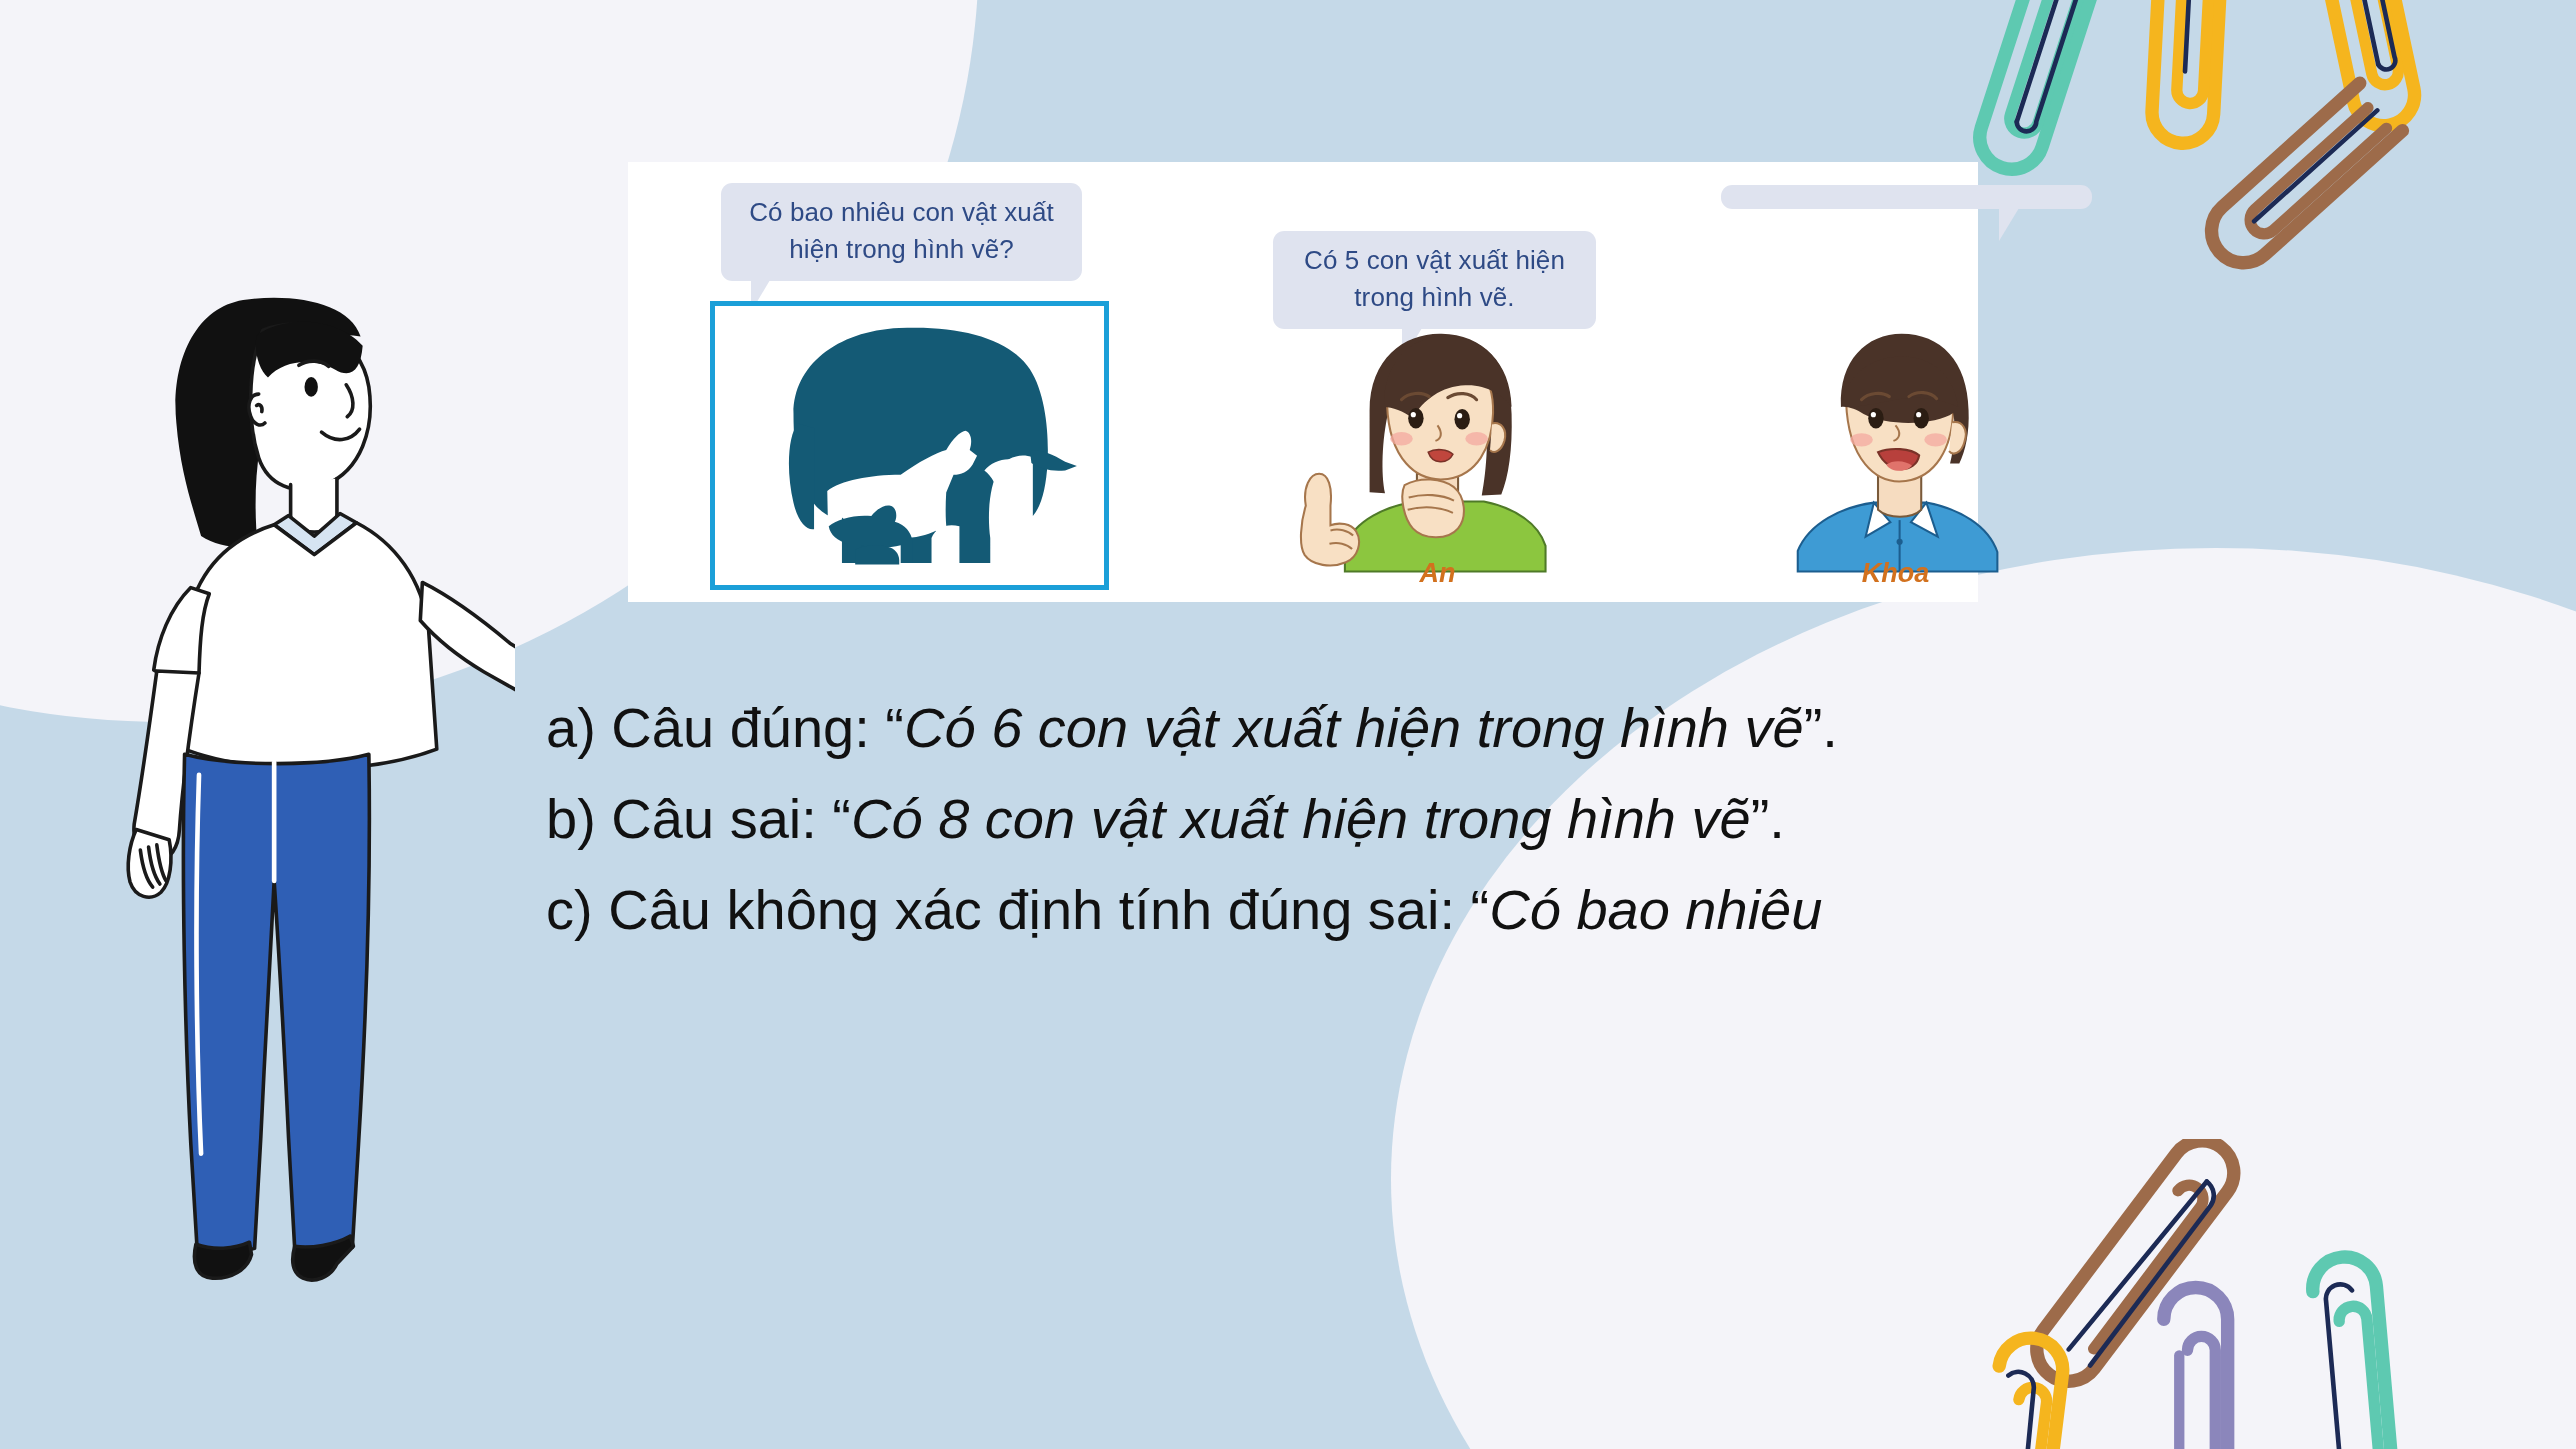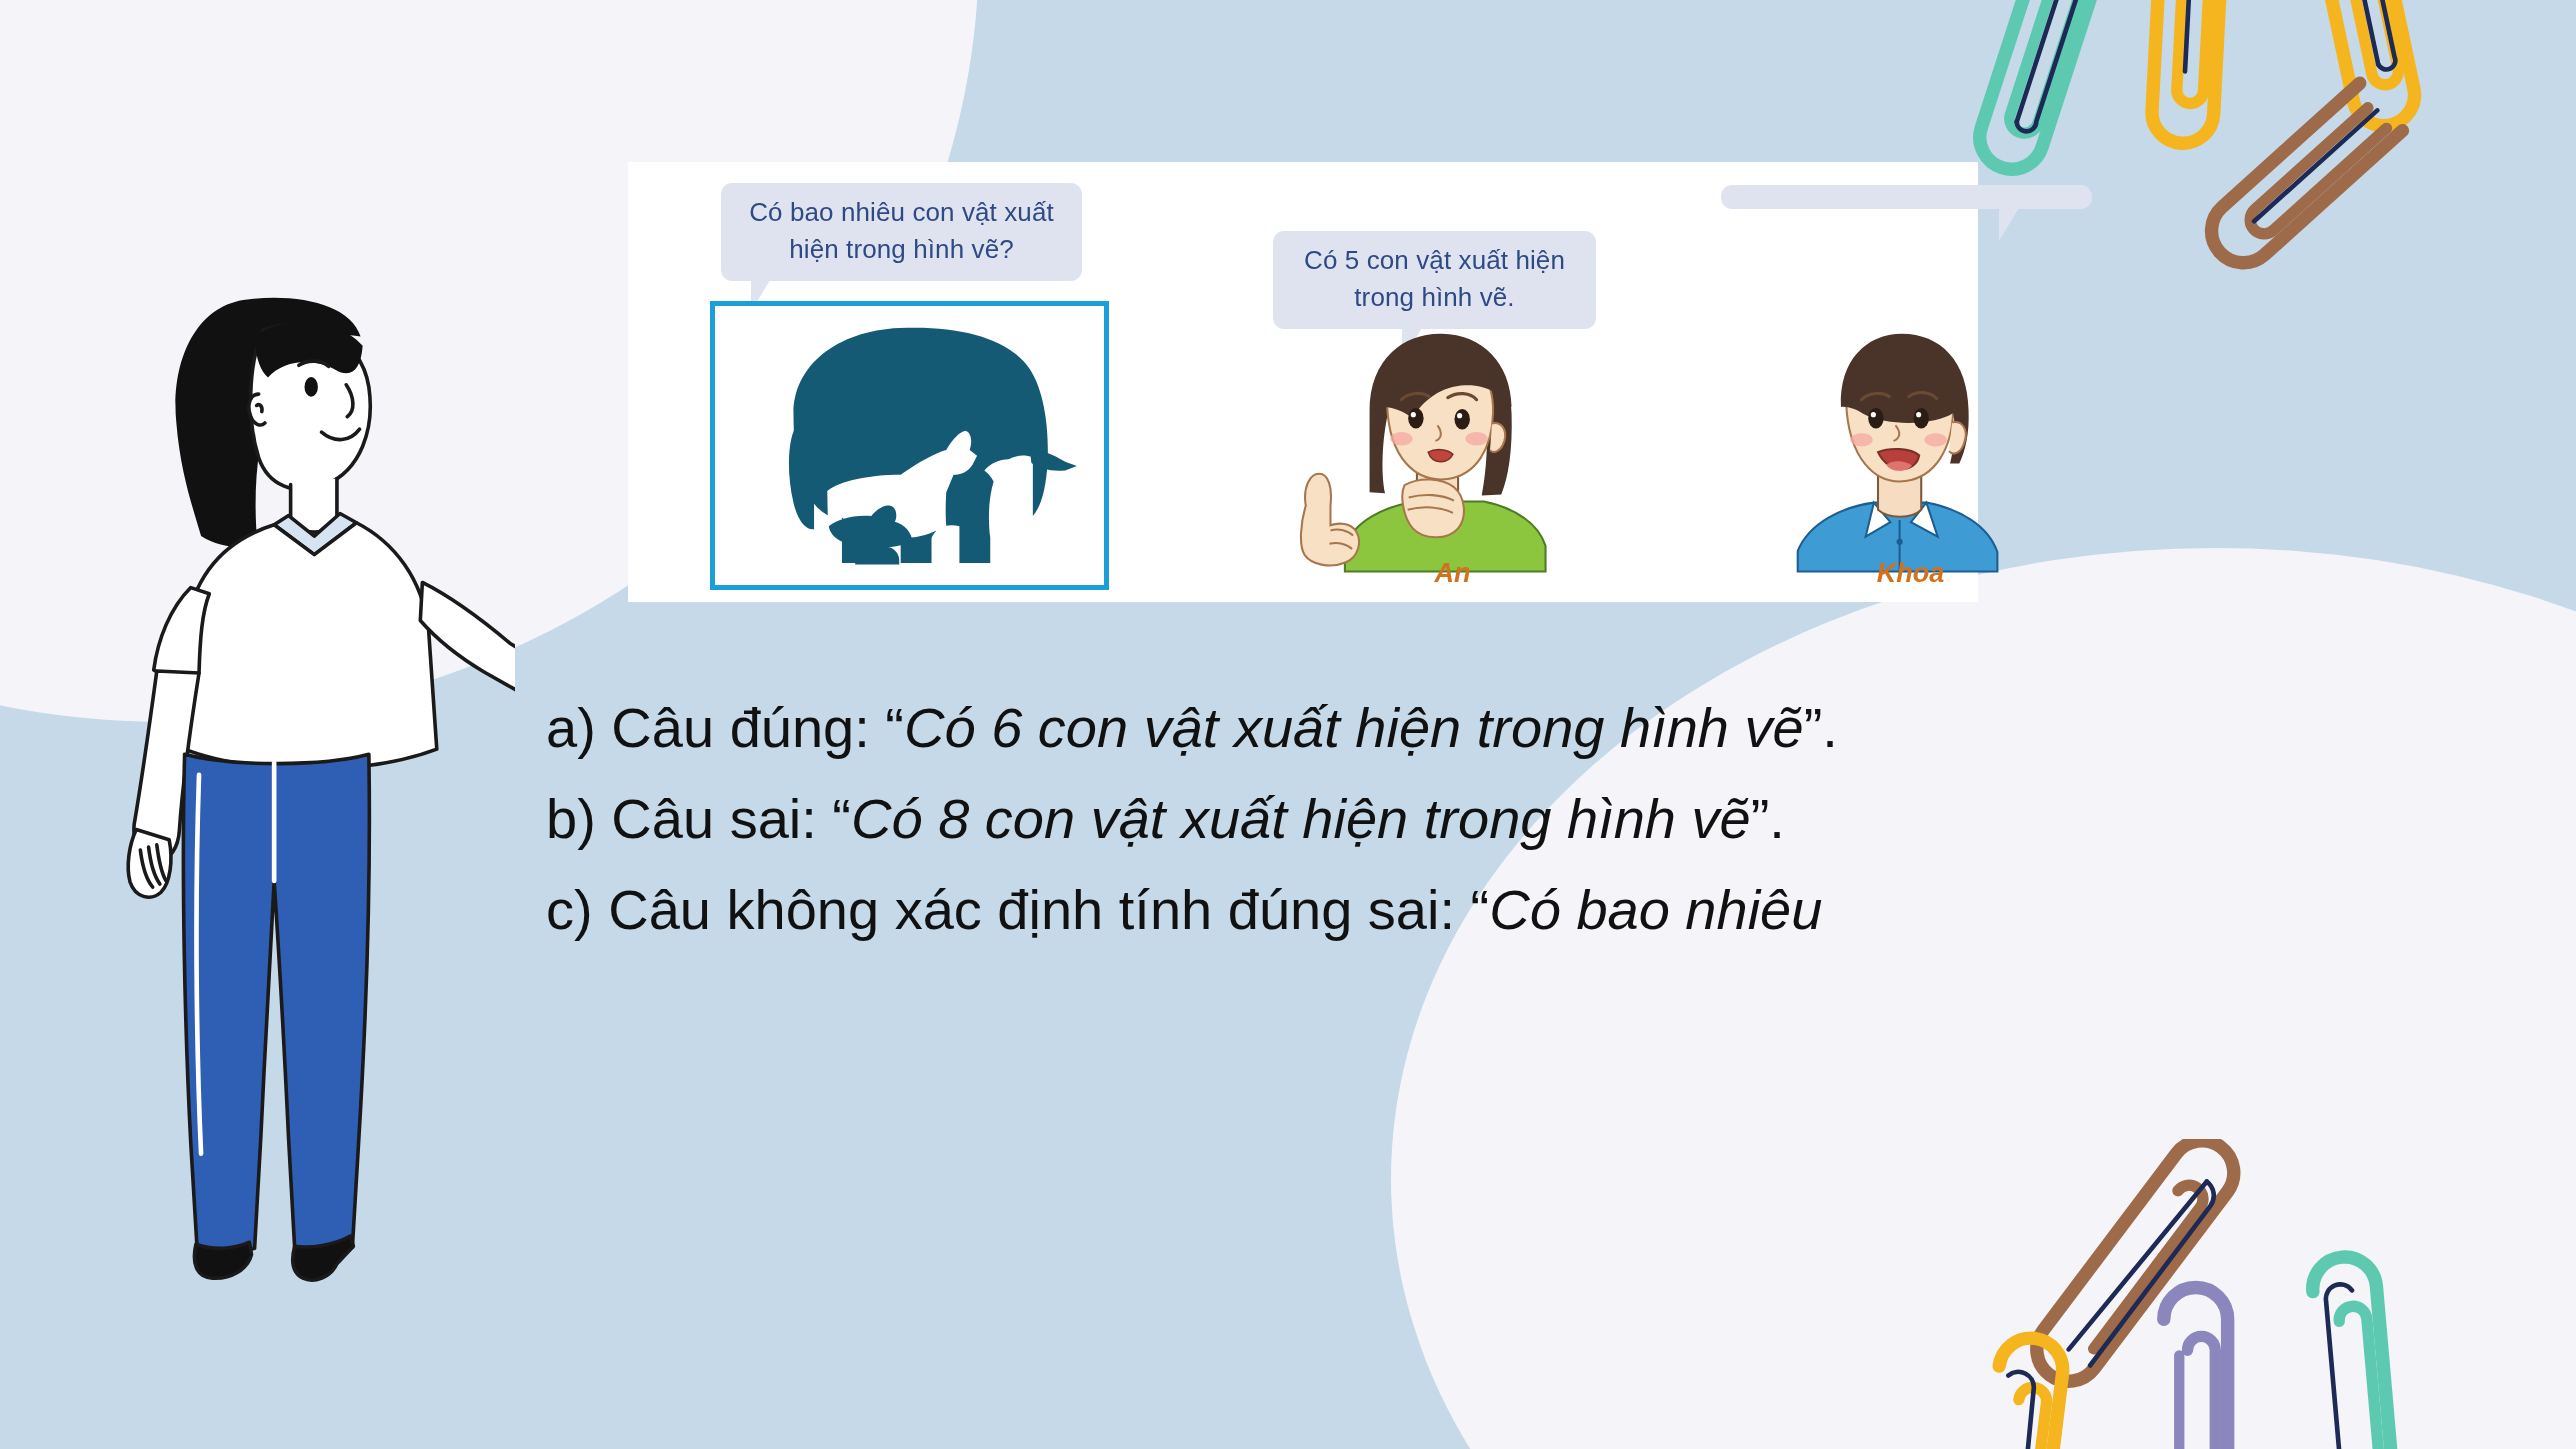--- a/index.html
+++ b/index.html
@@ -63,21 +63,21 @@
   .silhouette-frame svg{display:block;width:100%;height:100%;}
 
   
   .char{position:absolute;}
   #char-an{left:1278px;top:304px;width:319px;height:283px;}
   #char-khoa{left:1736px;top:304px;width:319px;height:283px;}
   .char svg{display:block;width:100%;height:100%;}
   .char-name{
     position:absolute;width:100%;text-align:center;
     font-style:italic;font-weight:bold;font-size:27px;color:#d2711e;
-    bottom:-2.1px;left:15px;
+    bottom:-2.1px;left:0;
   }
 
   
   #teacher{position:absolute;left:93px;top:268px;width:422px;height:1020px;}
   #teacher svg{display:block;width:100%;height:100%;}
 
   
   .answers{
     position:absolute;left:546px;top:685px;width:1958px;
     color:#111111;

